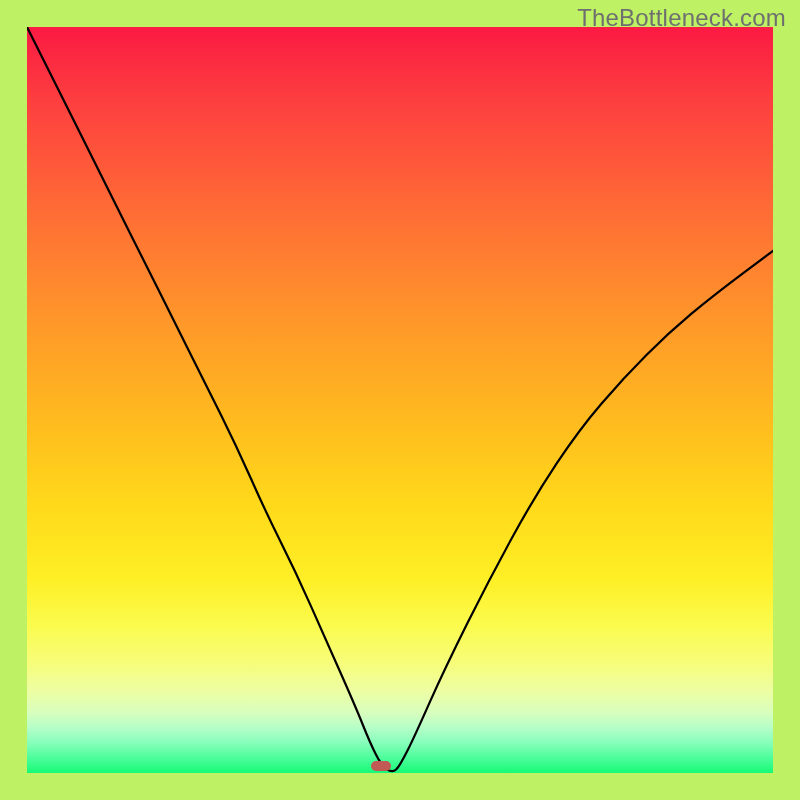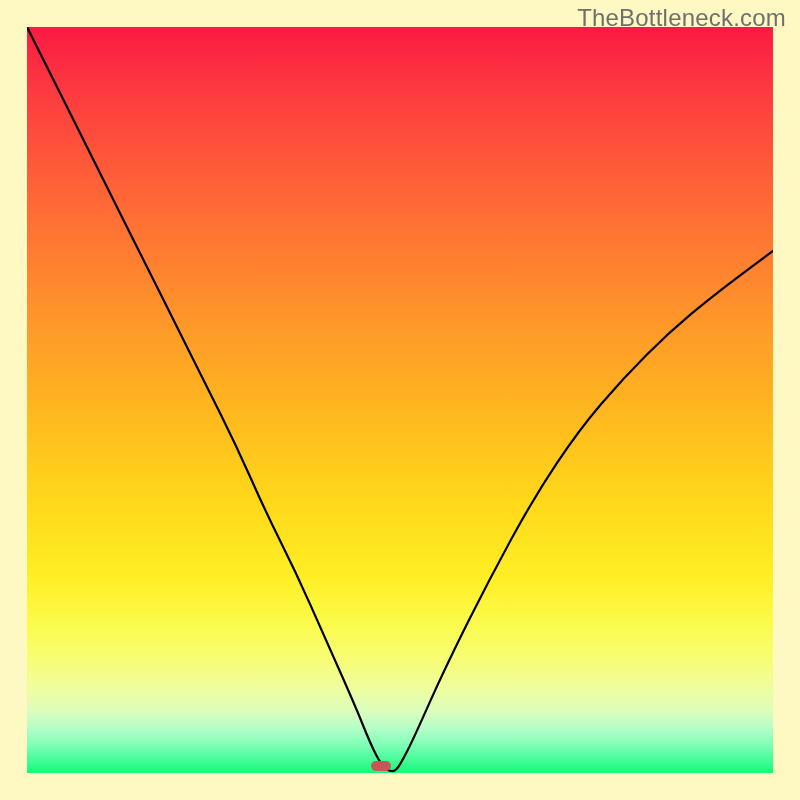--- a/index.html
+++ b/index.html
@@ -10,21 +10,21 @@
     background: #000;
     font-family: Arial, Helvetica, sans-serif;
     overflow: hidden;
   }
   .frame {
     position: absolute;
     left: 0;
     top: 0;
     width: 800px;
     height: 800px;
-    background: #fef9c3;
+    background: #bef264;
   }
   .watermark {
     position: absolute;
     top: 4px;
     right: 14px;
     color: #6f6f6f;
     font-size: 24px;
     font-weight: 500;
     letter-spacing: 0.2px;
     user-select: none;

